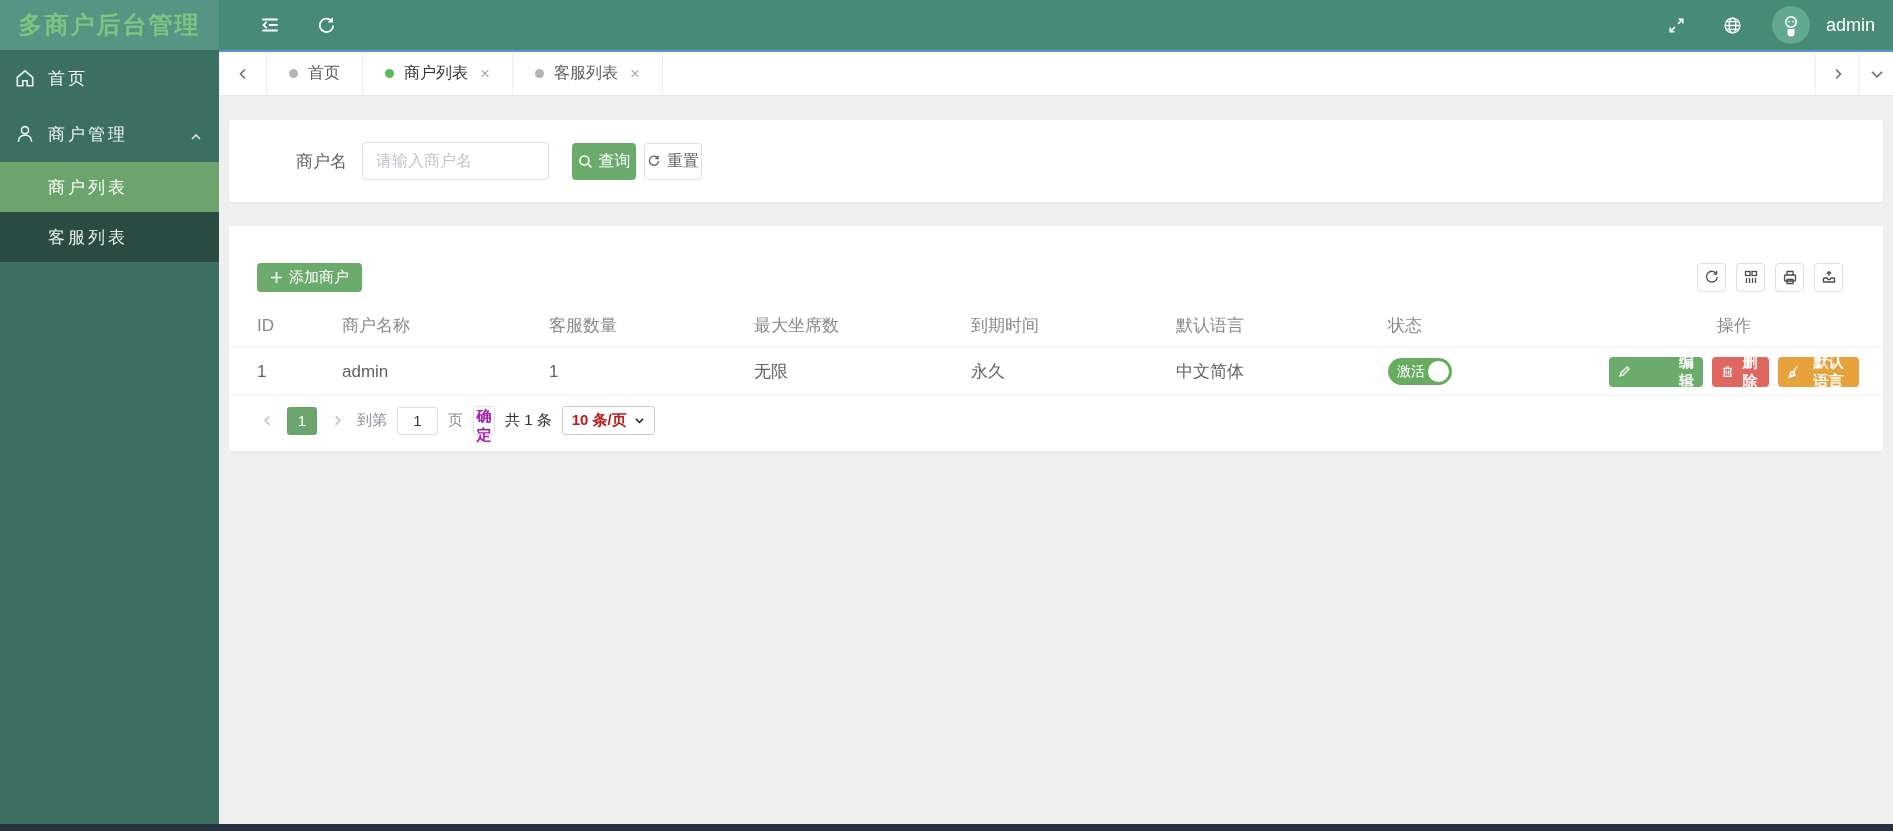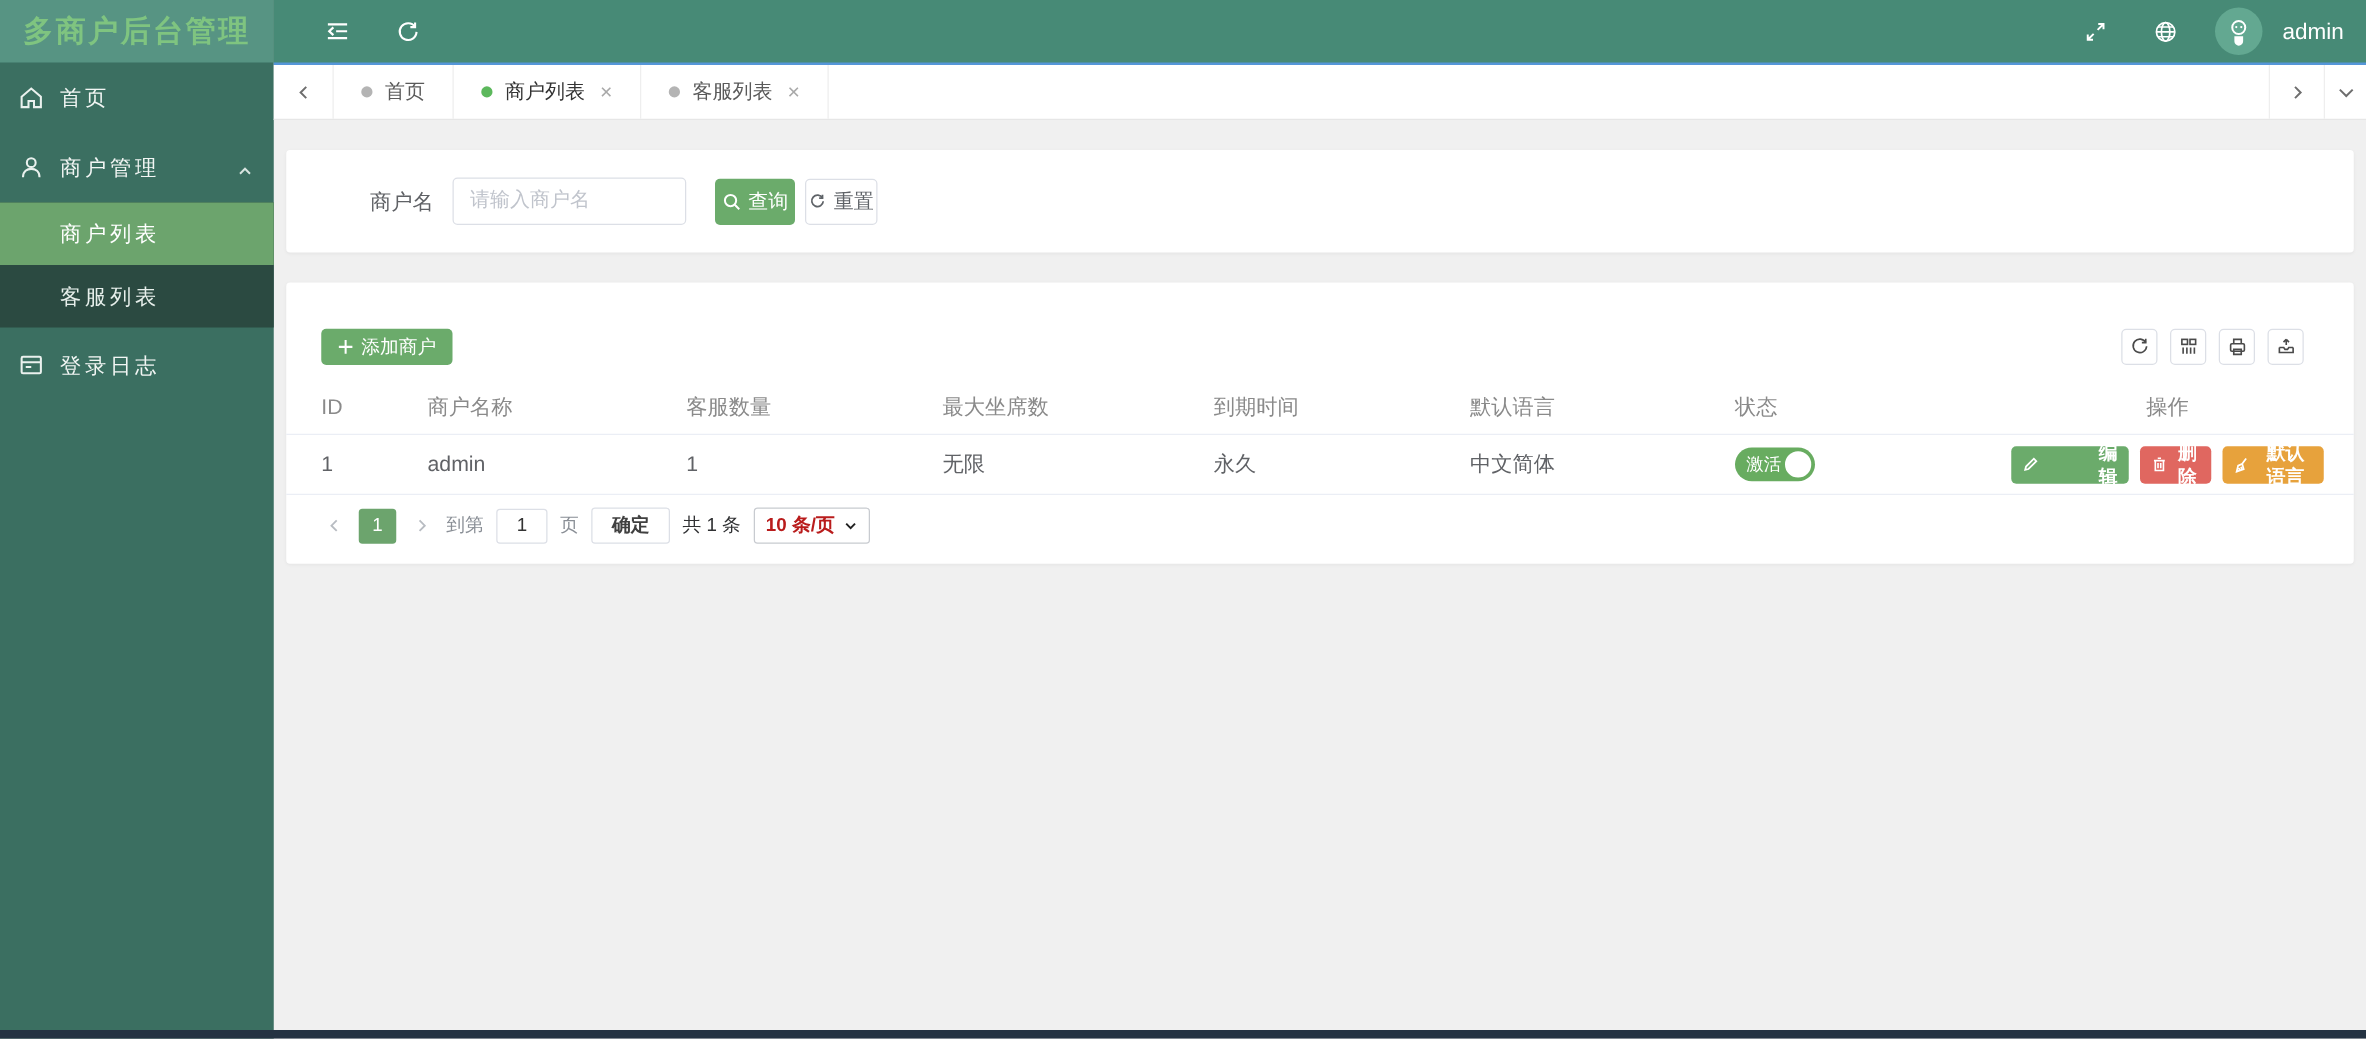--- a/index.html
+++ b/index.html
@@ -92,22 +92,22 @@
   .btn-edit { background:#6bab6b;gap:48px; } .btn-del { background:#e06760; } .btn-clear { background:#e7a23c; }
 
   .pagination { display:flex; align-items:center; margin-top:10px; padding-left:28px;
     gap:10px; font-size:15px; color:#606266; }
   .pg-arrow { width:20px; height:28px; display:flex; align-items:center; justify-content:center;
     color:#b8bcc2; cursor:pointer; background:none; border:none; }
   .pg-page { width:30px; height:28px; background:#6ca46d; color:#fff; border:none;
     border-radius:3px; font-size:15px; cursor:pointer; }
   .pg-input { width:41px; height:28px; border:1px solid #dcdfe6; border-radius:3px;
     text-align:center; font-size:15px; color:#333; outline:none; }
-  .pg-confirm { width:63px; height:29px; background:#fff; border:1px solid #dcdfe6;
-    border-radius:3px; font-size:15px; font-weight:bold; color:#404040; cursor:pointer; }
+  .pg-confirm { width:22px; height:29px; background:#fff; border:1px solid #dcdfe6;
+    border-radius:3px; font-size:15px; font-weight:bold; color:#a21caf; cursor:pointer; }
   .pg-size { height:29px; border:1px solid #c8cbd0; border-radius:3px; background:#fff;
     display:flex; align-items:center; gap:7px; padding:0 9px; font-size:15px;
     font-weight:bold; color:#b91c1c; cursor:pointer; }
 
   .bottom-scrollbar { position:absolute; left:0; bottom:0; width:100%; height:7px;
     background:#243242; z-index:10; }
   svg { display:block; }
 </style>
 </head>
 <body>
@@ -139,29 +139,20 @@
           </svg>
         </span>
       </div>
       <div class="submenu">
         <div class="submenu-item active">
           <span>商户列表</span>
         </div>
         <div class="submenu-item">
           <span>客服列表</span>
         </div>
-      </div>
-      <div class="menu-item loginlog">
-        <span class="mi-icon">
-          <svg width="22" height="22" viewBox="0 0 20 20" fill="none" stroke="#eaf1ee" stroke-width="1.5">
-            <rect x="3" y="4" width="14" height="12" rx="1"></rect>
-            <path d="M3 8 H17 M6 11.5 H10"></path>
-          </svg>
-        </span>
-        <span>登录日志</span>
       </div>
     </nav>
   </aside>
 
   <div class="main">
 
     <header class="topbar">
       <div class="tb-left">
         <button class="tb-btn">
           <span>

